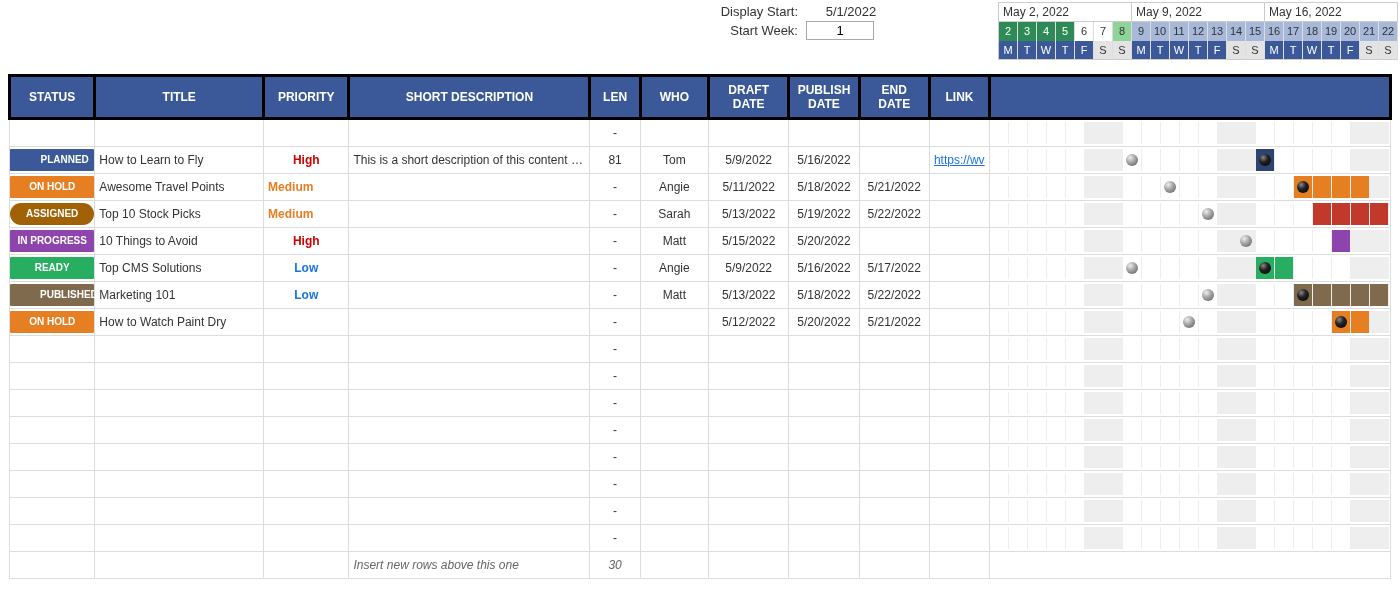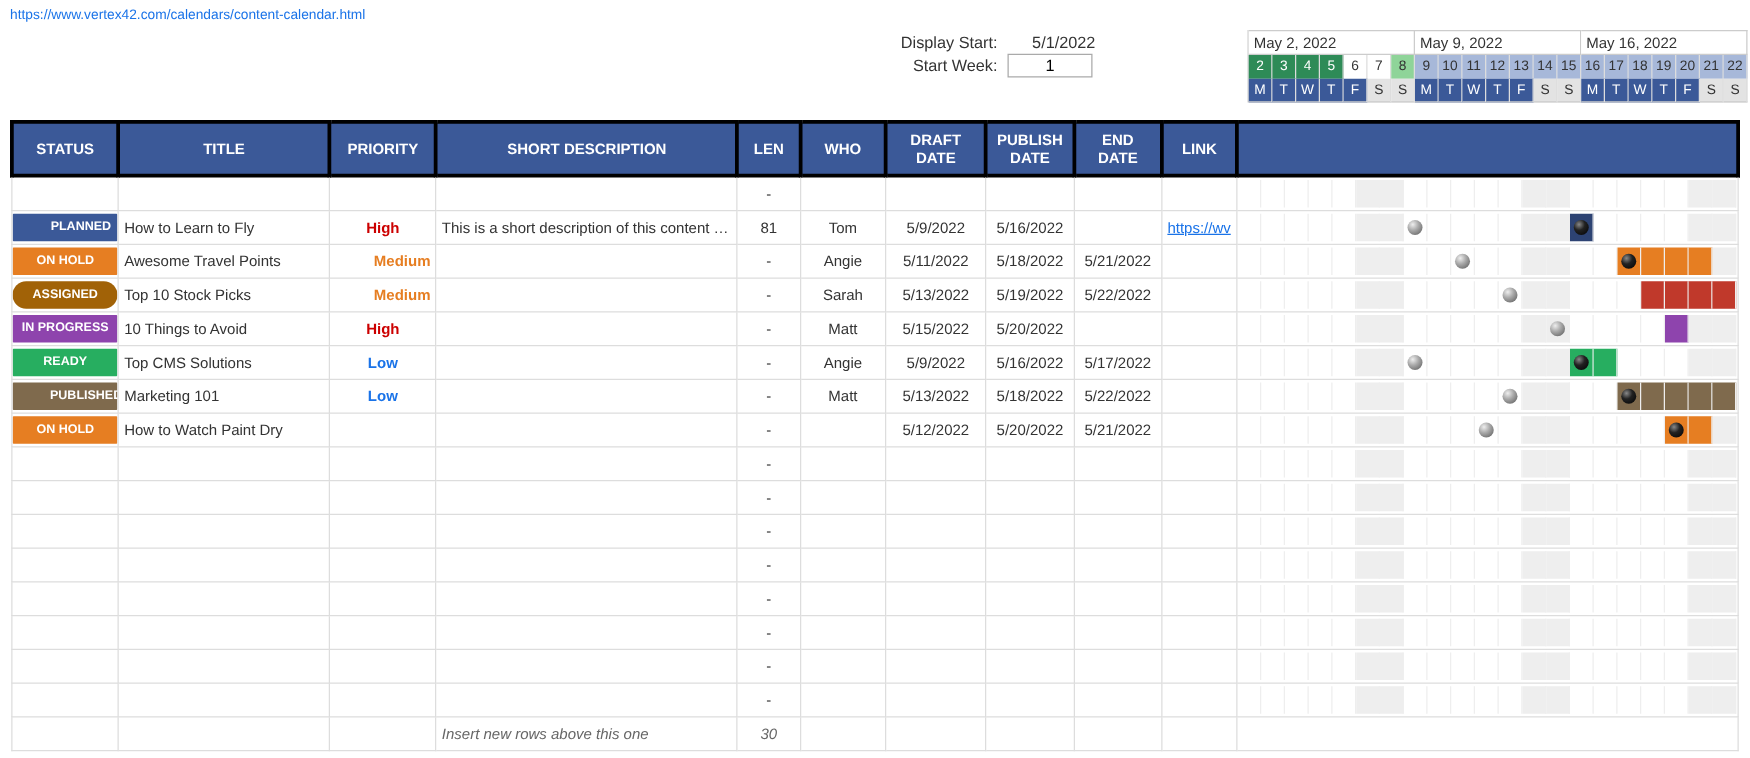--- a/index.html
+++ b/index.html
@@ -101,21 +101,21 @@
   col.c-desc{width:240px} col.c-len{width:50px} col.c-who{width:68px}
   col.c-draft{width:80px} col.c-pub{width:70px} col.c-end{width:70px}
   col.c-link{width:60px} col.c-gantt{width:399px}
 
   .status-pill {
     display:block; text-align:center; color:#fff; font-size:10px; font-weight:bold;
     padding:3px 2px; border-radius:1px; margin:-2px -4px; height:16px; line-height:16px;
   }
   .desc { font-size:11px; white-space:normal; line-height:1.2; }
   .prio-high { color:#c00; font-weight:bold; text-align:center; }
-  .prio-med  { color:#e67e22; font-weight:bold; text-align:right; }
+  .prio-med  { color:#e67e22; font-weight:bold; text-align:left; }
   .prio-low  { color:#1a73e8; font-weight:bold; text-align:center; }
 
   .gcell { padding:0 !important; }
   .grow { display:flex; height:22px; }
   .gd {
     width:19px; height:22px; box-sizing:border-box;
     border-right:1px solid #eee; position:relative;
   }
   .gd.wknd { background:#eee; }
   .ball {
@@ -128,21 +128,20 @@
   }
 
   .insert-row td { color:#666; font-style:italic; }
 
   a.cell-link { color:#1a73e8; text-decoration:underline; }
 </style>
 </head>
 <body>
 
 <div class="wrap">
-  <a class="link" href="#">https://www.vertex42.com/calendars/content-calendar.html</a>
 
   <div class="top-area">
     <div class="opts">
       <div>
         <label>Display Start:</label>
         <span class="val">5/1/2022</span>
       </div>
       <div>
         <label>Start Week:</label>
         <input value="1" style="">

